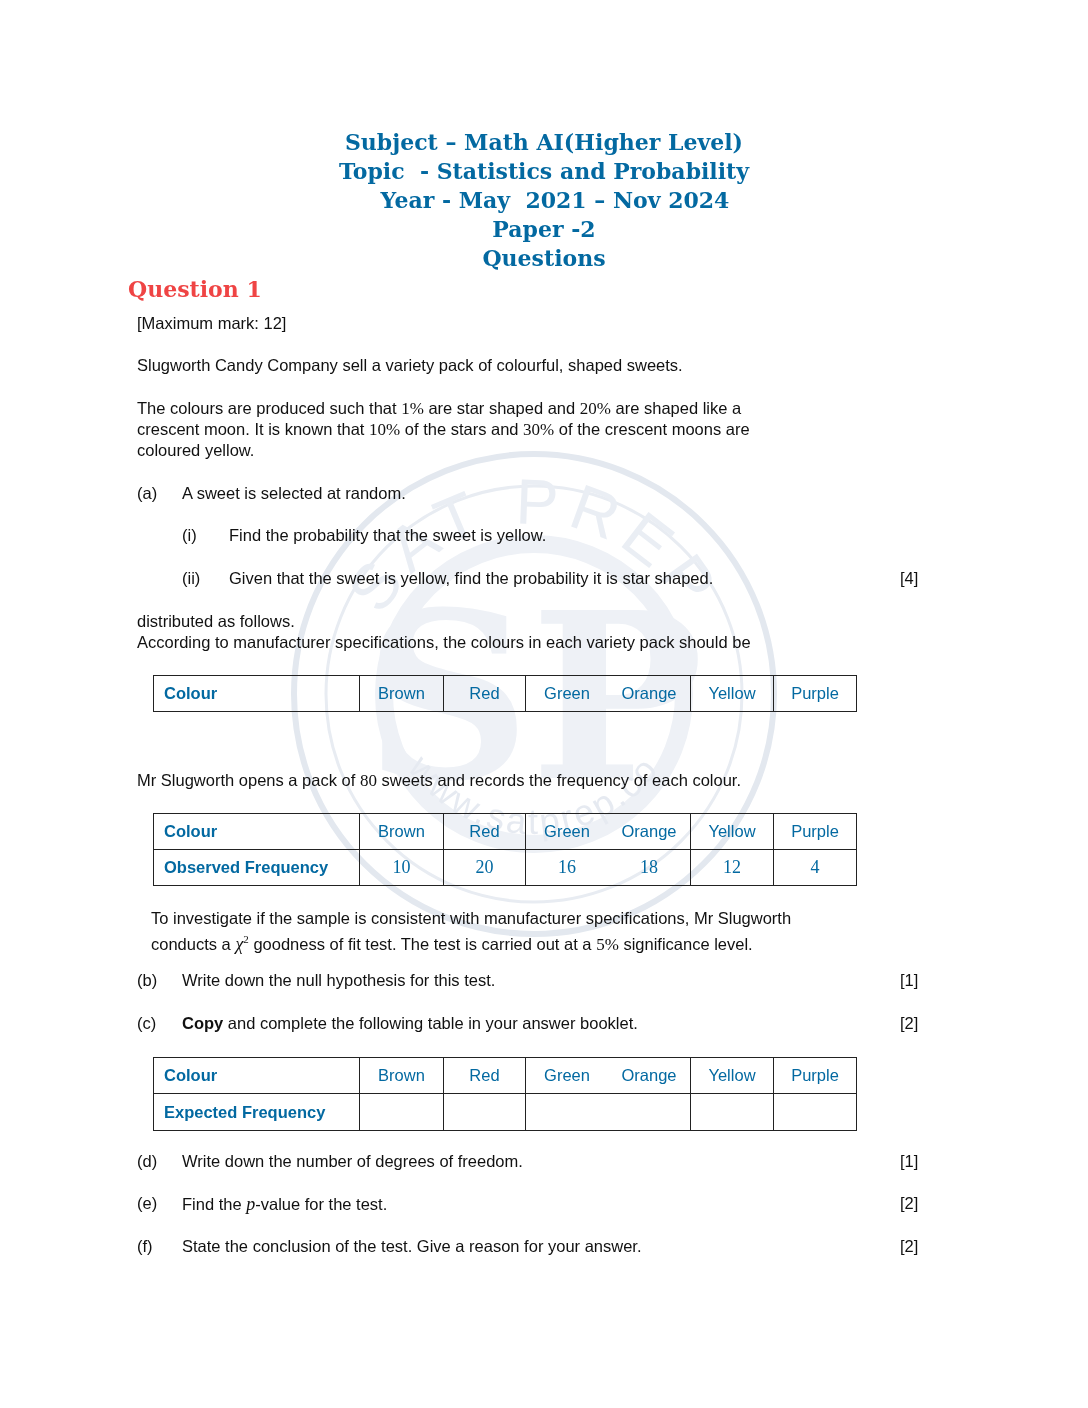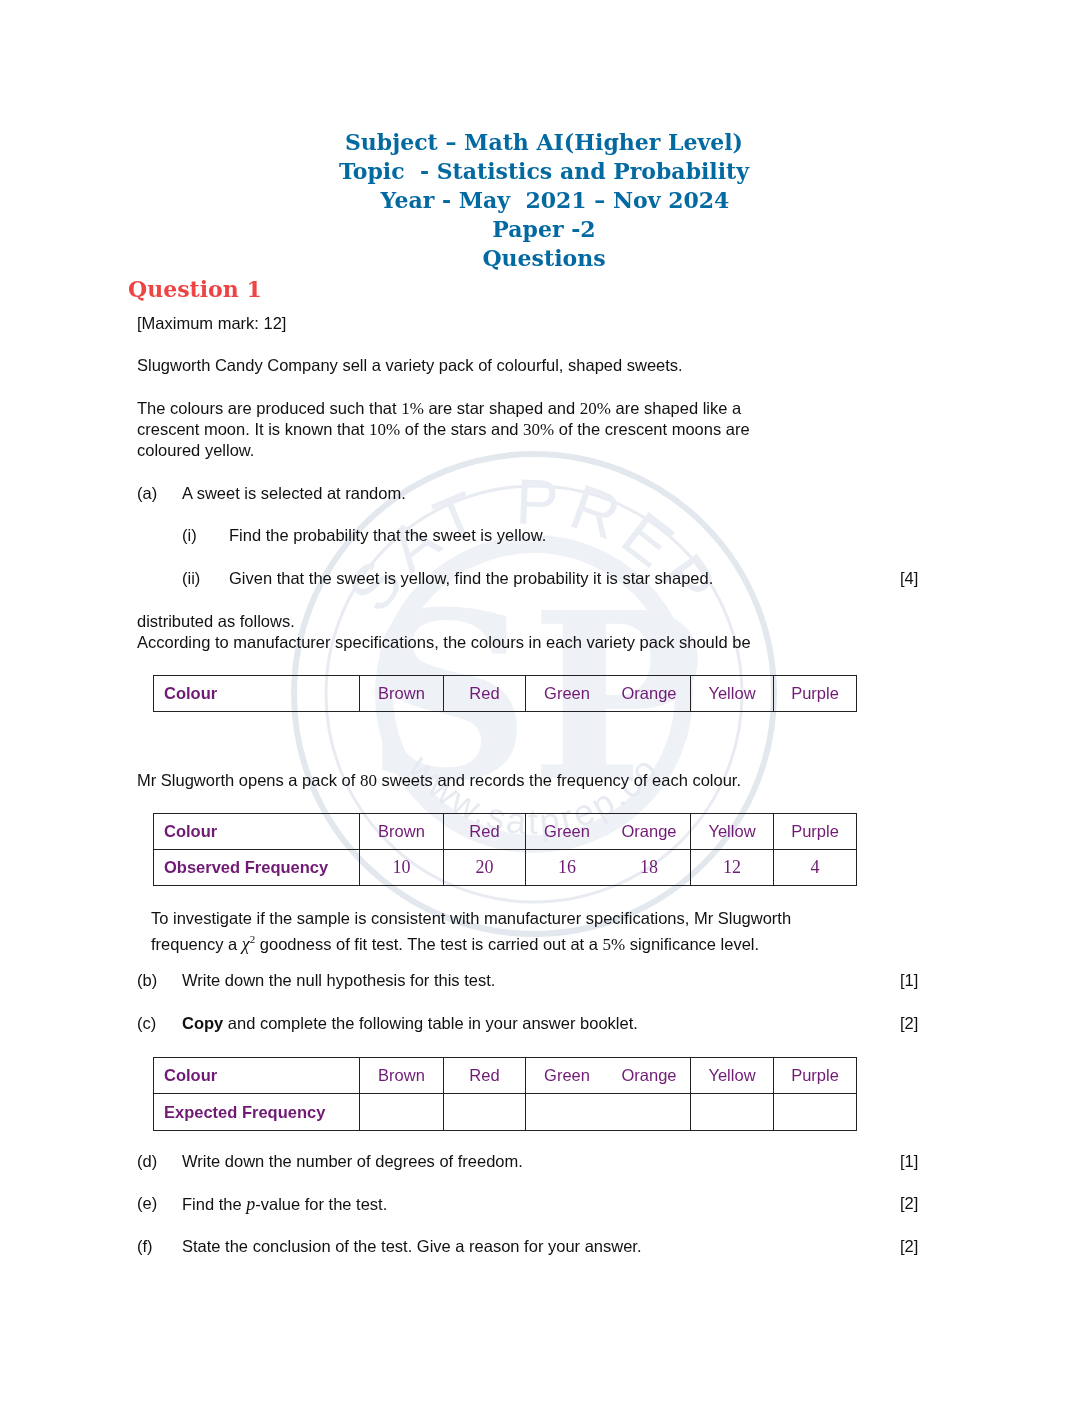--- a/index.html
+++ b/index.html
@@ -18,21 +18,21 @@
 
   .qtitle { position: absolute; left: 128px; top: 276px; font-family: "DejaVu Serif", "Liberation Serif", serif;
     font-weight: bold; font-size: 22px; color: #ef4444; }
 
   .txt { position: absolute; font-family: "Liberation Sans", sans-serif; font-size: 16.5px; line-height: 21px; color: #111; }
   .num { font-family: "Liberation Serif", serif; font-size: 17px; }
   .it { font-family: "Liberation Serif", serif; font-style: italic; font-size: 18px; }
   .mark { position: absolute; left: 900px; font-family: "Liberation Sans", sans-serif; font-size: 16.5px; color: #111; }
   .lbl { position: absolute; font-family: "Liberation Sans", sans-serif; font-size: 16.5px; color: #111; }
 
-  table.ct { position: absolute; left: 153px; border-collapse: collapse; font-family: "Liberation Sans", sans-serif; font-size: 16.5px; color: #701a75; }
+  table.ct { position: absolute; left: 153px; border-collapse: collapse; font-family: "Liberation Sans", sans-serif; font-size: 16.5px; color: #0369a1; }
   table.ct td { border: 1px solid #222; height: 35px; padding: 0; text-align: center; }
   table.ct td.first { text-align: left; padding-left: 10px; font-weight: bold; width: 195px; }
   table.ct td.c1 { width: 83px; }
   table.ct td.c2 { width: 81px; }
   table.ct td.c3 { width: 82px; border-right: none; }
   table.ct td.c4 { width: 82px; border-left: none; }
   table.ct td.c5 { width: 82px; }
   table.ct td.c6 { width: 82px; }
   table.ct td.val { font-family: "Liberation Serif", serif; font-size: 18px; }
   b.bold { font-weight: bold; }
@@ -126,21 +126,21 @@
       <td class="c3 val">16</td>
       <td class="c4 val">18</td>
       <td class="c5 val">12</td>
       <td class="c6 val">4</td>
     </tr>
   </tbody>
     </table>
 
   <div class="txt" style="left:151px; top:908px;">
     <div>To investigate if the sample is consistent with manufacturer specifications, Mr Slugworth</div>
-    <div><span>frequency a </span><span class="it">χ</span><sup style="font-family:'Liberation Serif',serif;font-size:11px;">2</sup><span> goodness of fit test. The test is carried out at a </span><span class="num">5%</span><span> significance level.</span></div>
+    <div><span>conducts a </span><span class="it">χ</span><sup style="font-family:'Liberation Serif',serif;font-size:11px;">2</sup><span> goodness of fit test. The test is carried out at a </span><span class="num">5%</span><span> significance level.</span></div>
   </div>
 
   <div class="lbl" style="left:137px; top:971px;">(b)</div>
   <div class="lbl" style="left:182px; top:971px;">Write down the null hypothesis for this test.</div>
   <div class="mark" style="top:971px;">[1]</div>
 
   <div class="lbl" style="left:137px; top:1014px;">(c)</div>
   <div class="lbl" style="left:182px; top:1014px;"><b class="bold">Copy</b><span> and complete the following table in your answer booklet.</span></div>
   <div class="mark" style="top:1014px;">[2]</div>
 

